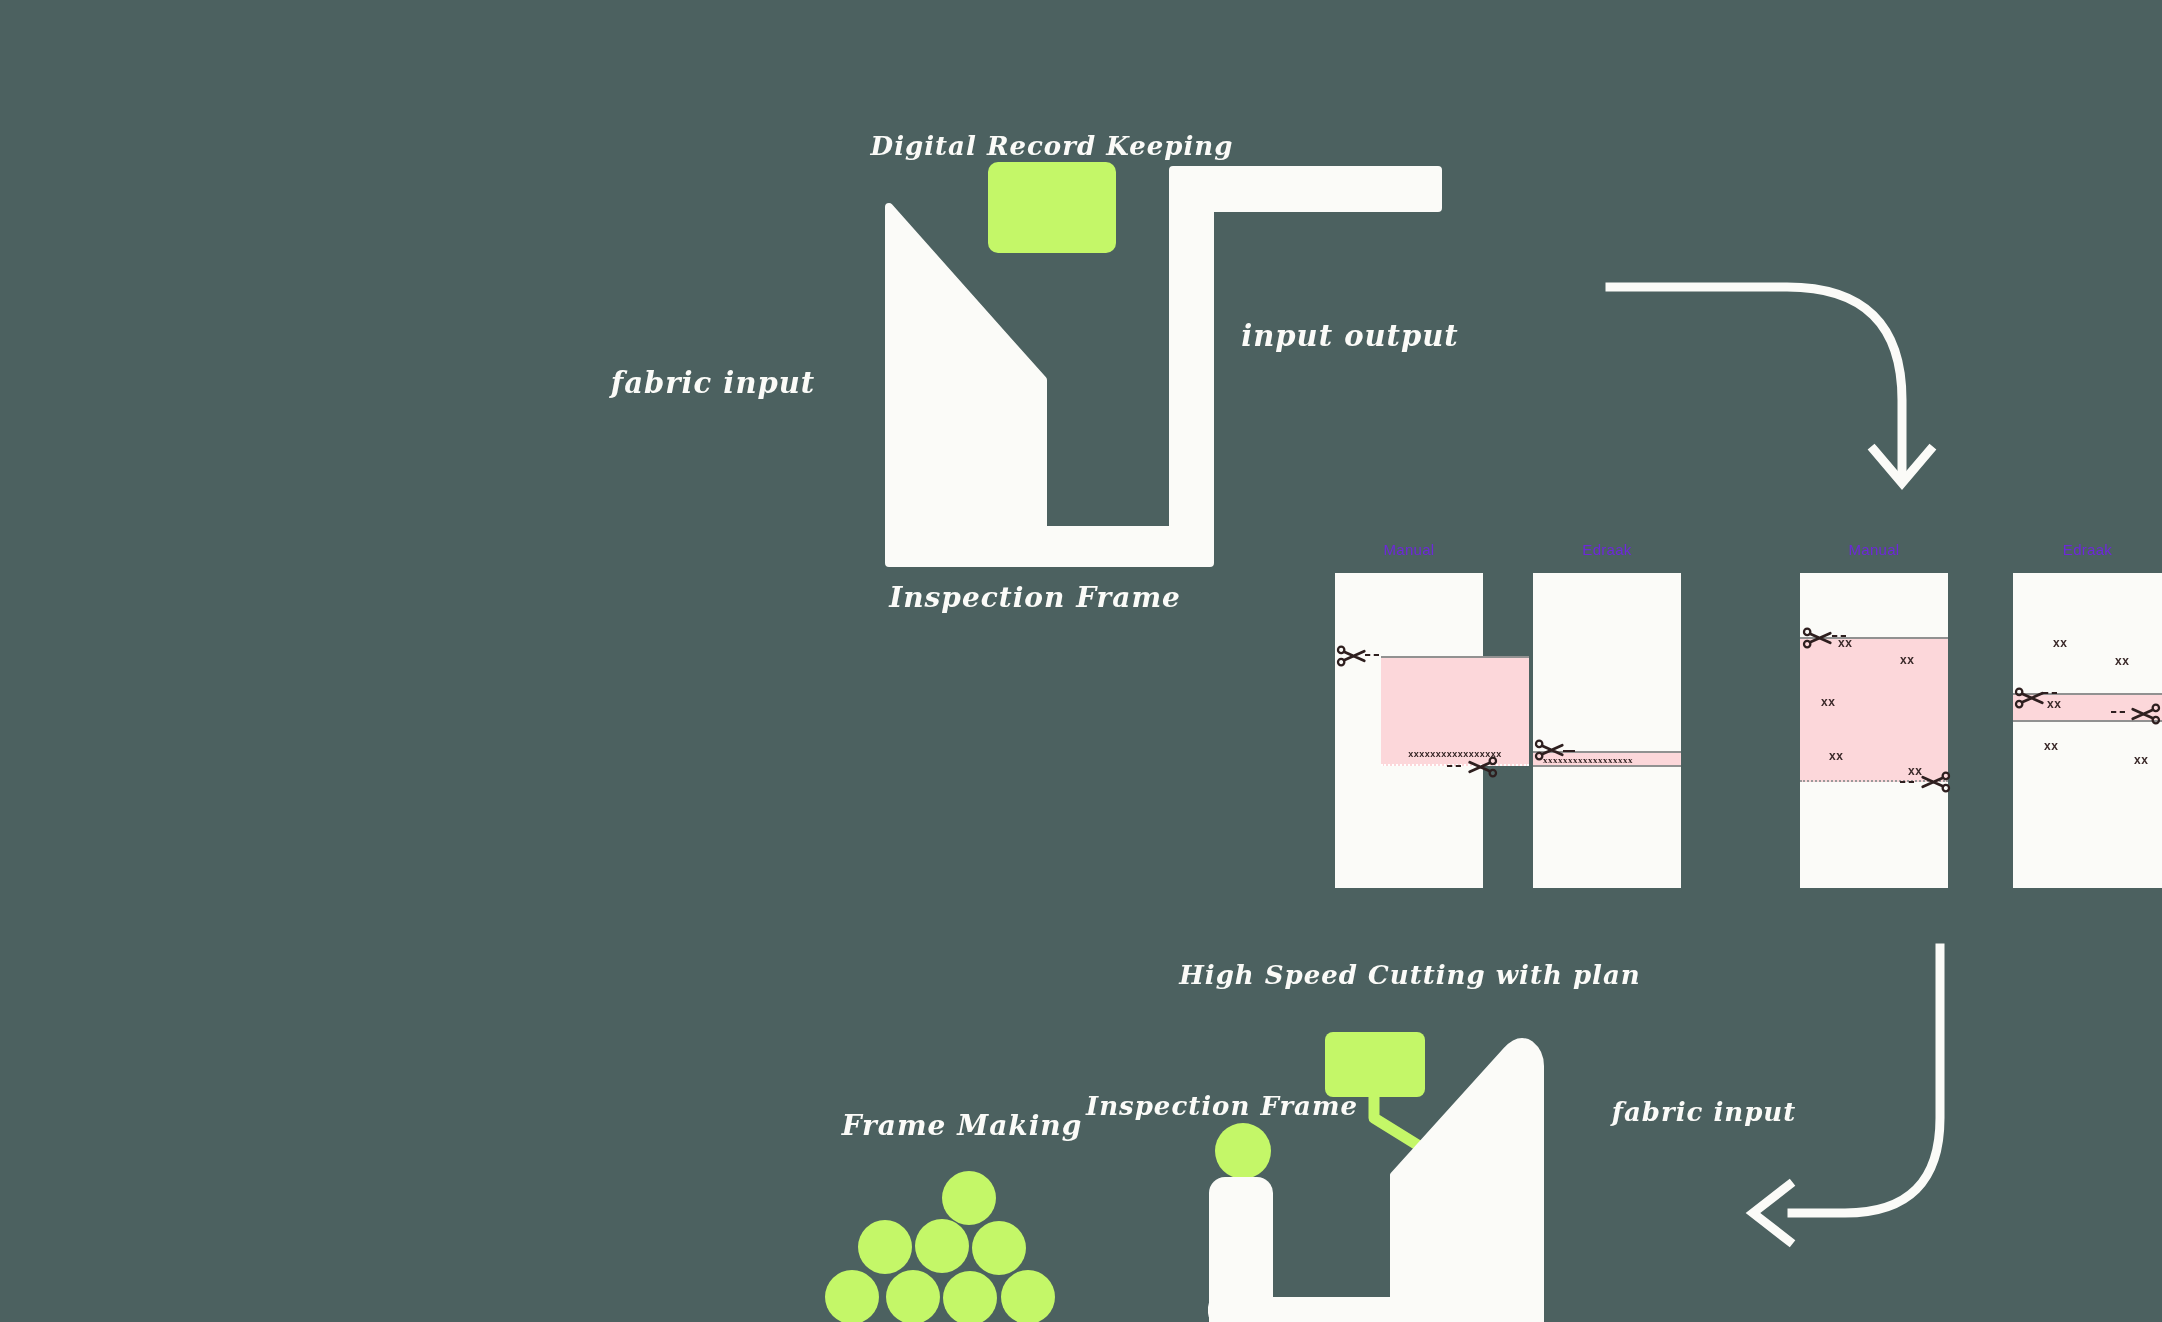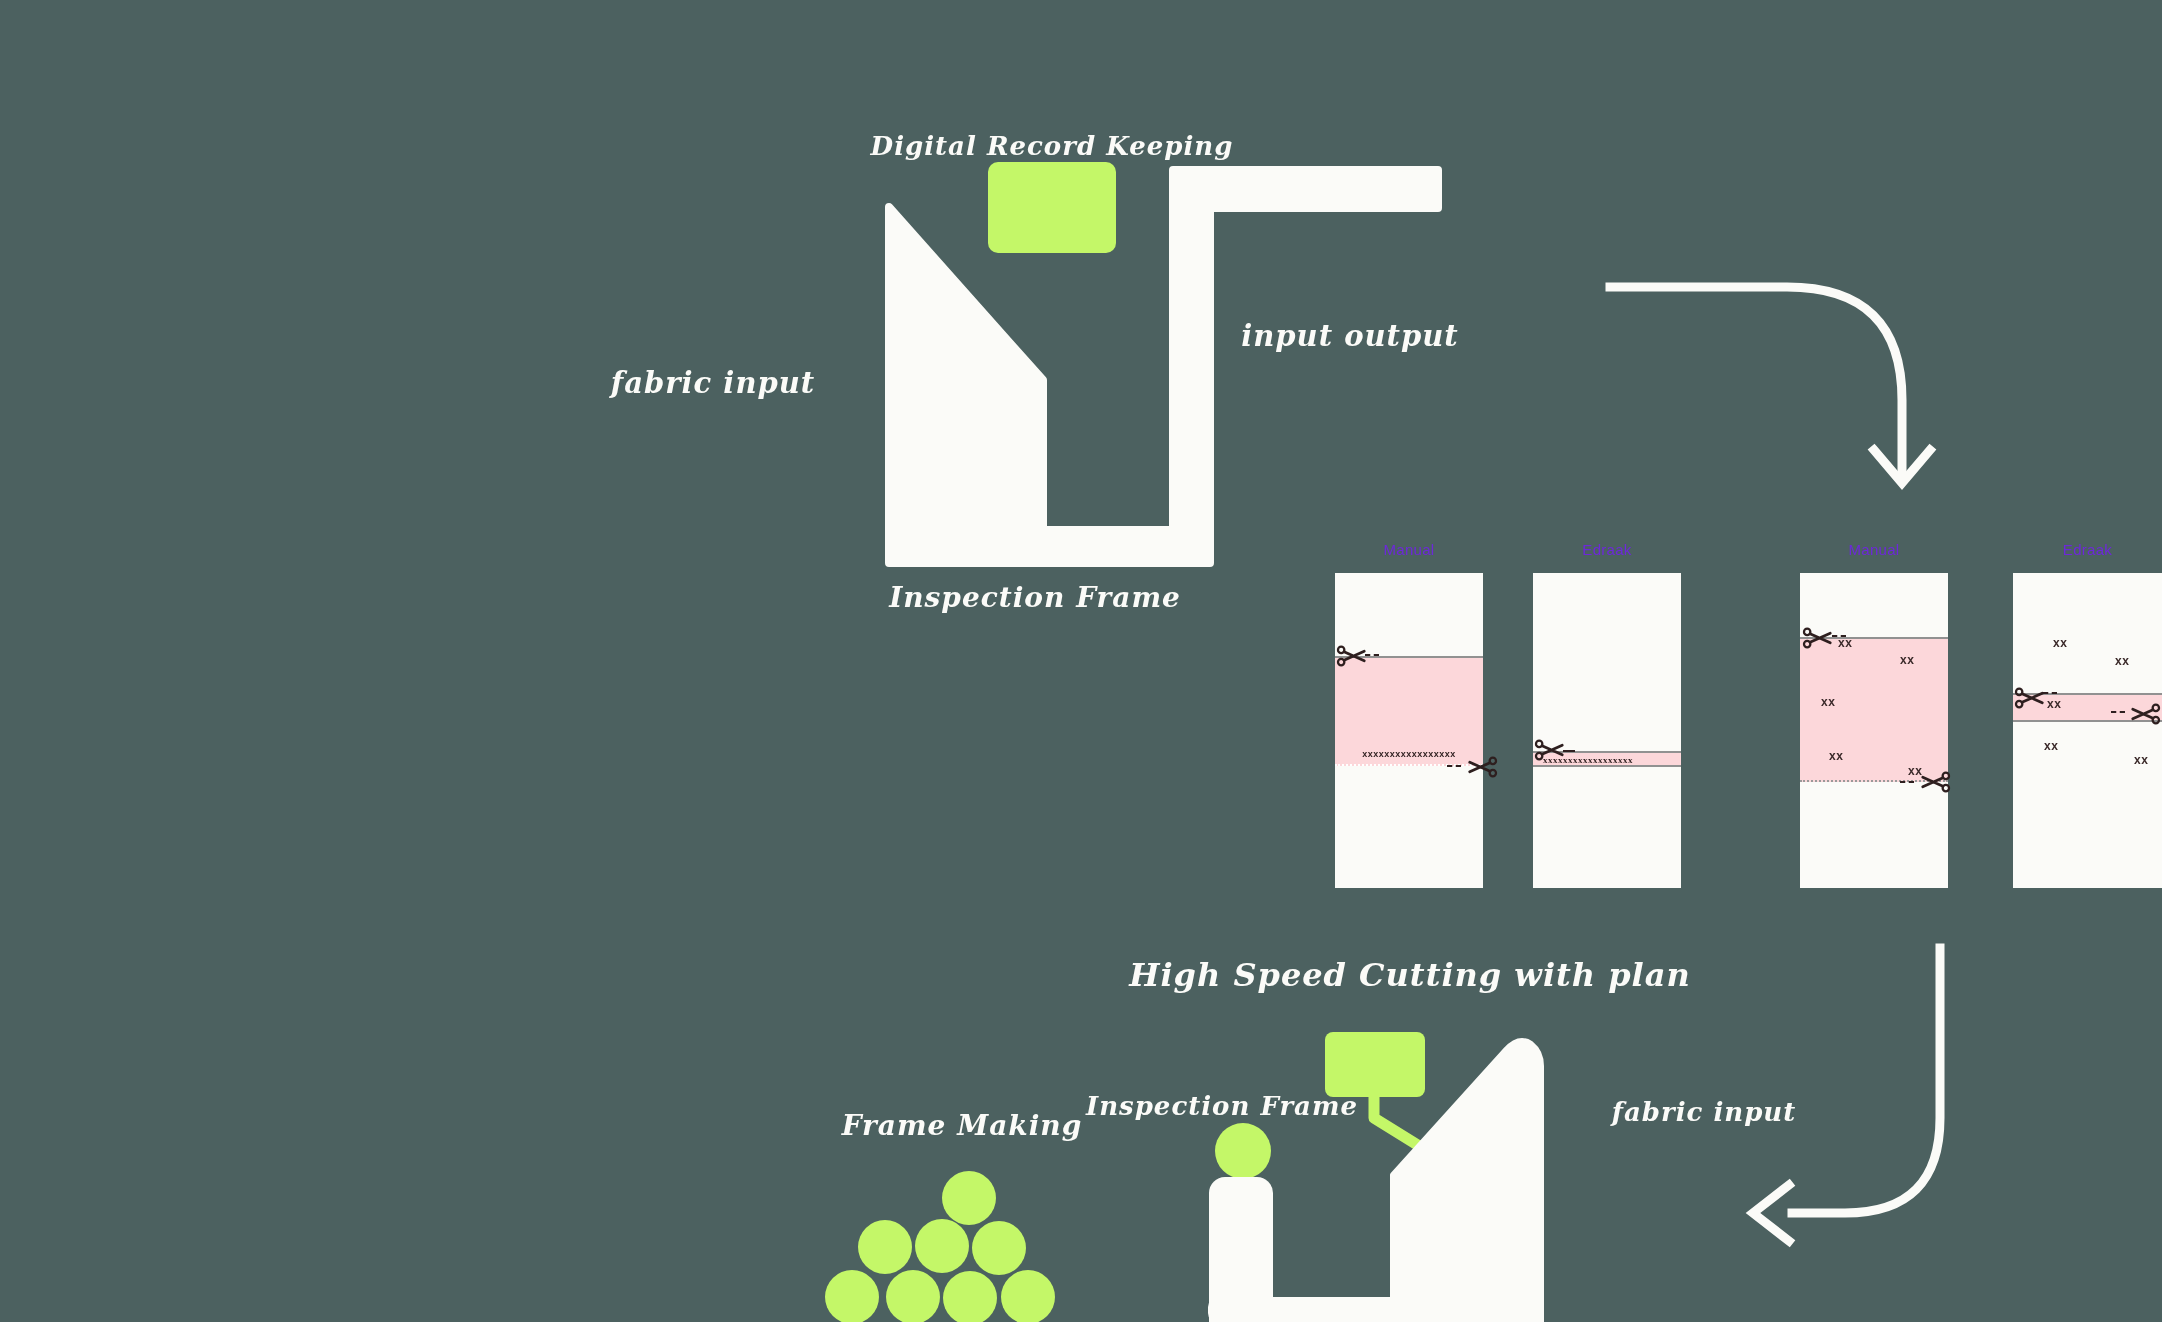--- a/index.html
+++ b/index.html
@@ -65,28 +65,28 @@
 
     <path d="M1393 1175 L1506 1050 Q1519 1036 1531 1044 Q1541 1052 1541 1066 L1541 1322 L1393 1322 Z" fill="#fbfbf8" stroke="#fbfbf8" stroke-width="6" stroke-linejoin="round"></path>
   </svg>
 
   <div class="green-box" style="left:988px;top:162px;width:128px;height:91px;"></div>
 
   <div class="script-label" style="left:1052px;top:146px;font-size:26px;">Digital Record Keeping</div>
   <div class="script-label" style="left:713px;top:383px;font-size:29px;">fabric input</div>
   <div class="script-label" style="left:1350px;top:336px;font-size:29px;">input output</div>
   <div class="script-label" style="left:1035px;top:597px;font-size:28px;">Inspection Frame</div>
-  <div class="script-label" style="left:1410px;top:975px;font-size:32px;">High Speed Cutting with plan</div>
+  <div class="script-label" style="left:1410px;top:975px;font-size:26px;">High Speed Cutting with plan</div>
   <div class="script-label" style="left:962px;top:1125px;font-size:28px;">Frame Making</div>
   <div class="script-label" style="left:1222px;top:1106px;font-size:26px;">Inspection Frame</div>
   <div class="script-label" style="left:1704px;top:1112px;font-size:26px;">fabric input</div>
 
   <div class="panel" style="left:1335px;top:573px;width:148px;height:315px;">
     <div class="panel-label">Manual</div>
-    <div class="band top-solid" style="top:83px;height:110px;">
+    <div class="band top-solid" style="top:83px;height:110px;margin-left:46px;">
       <div class="white-dotted-line"></div>
       <div class="cut-text" style="bottom:7px;">xxxxxxxxxxxxxxxxx</div>
     </div>
     <div class="dash" style="left:30px;top:81px;width:14px;"></div>
     <div class="dash" style="left:112px;top:192px;width:14px;"></div>
     <svg class="scissors" style="left:1px;top:70px;" viewBox="0 0 34 26">
       <circle cx="5.5" cy="6.5" r="3.4"></circle>
         <circle cx="5.5" cy="19.5" r="3.4"></circle>
       <path d="M8.5 8.5 L30 18 M8.5 17.5 L30 8"></path>
     </svg>

